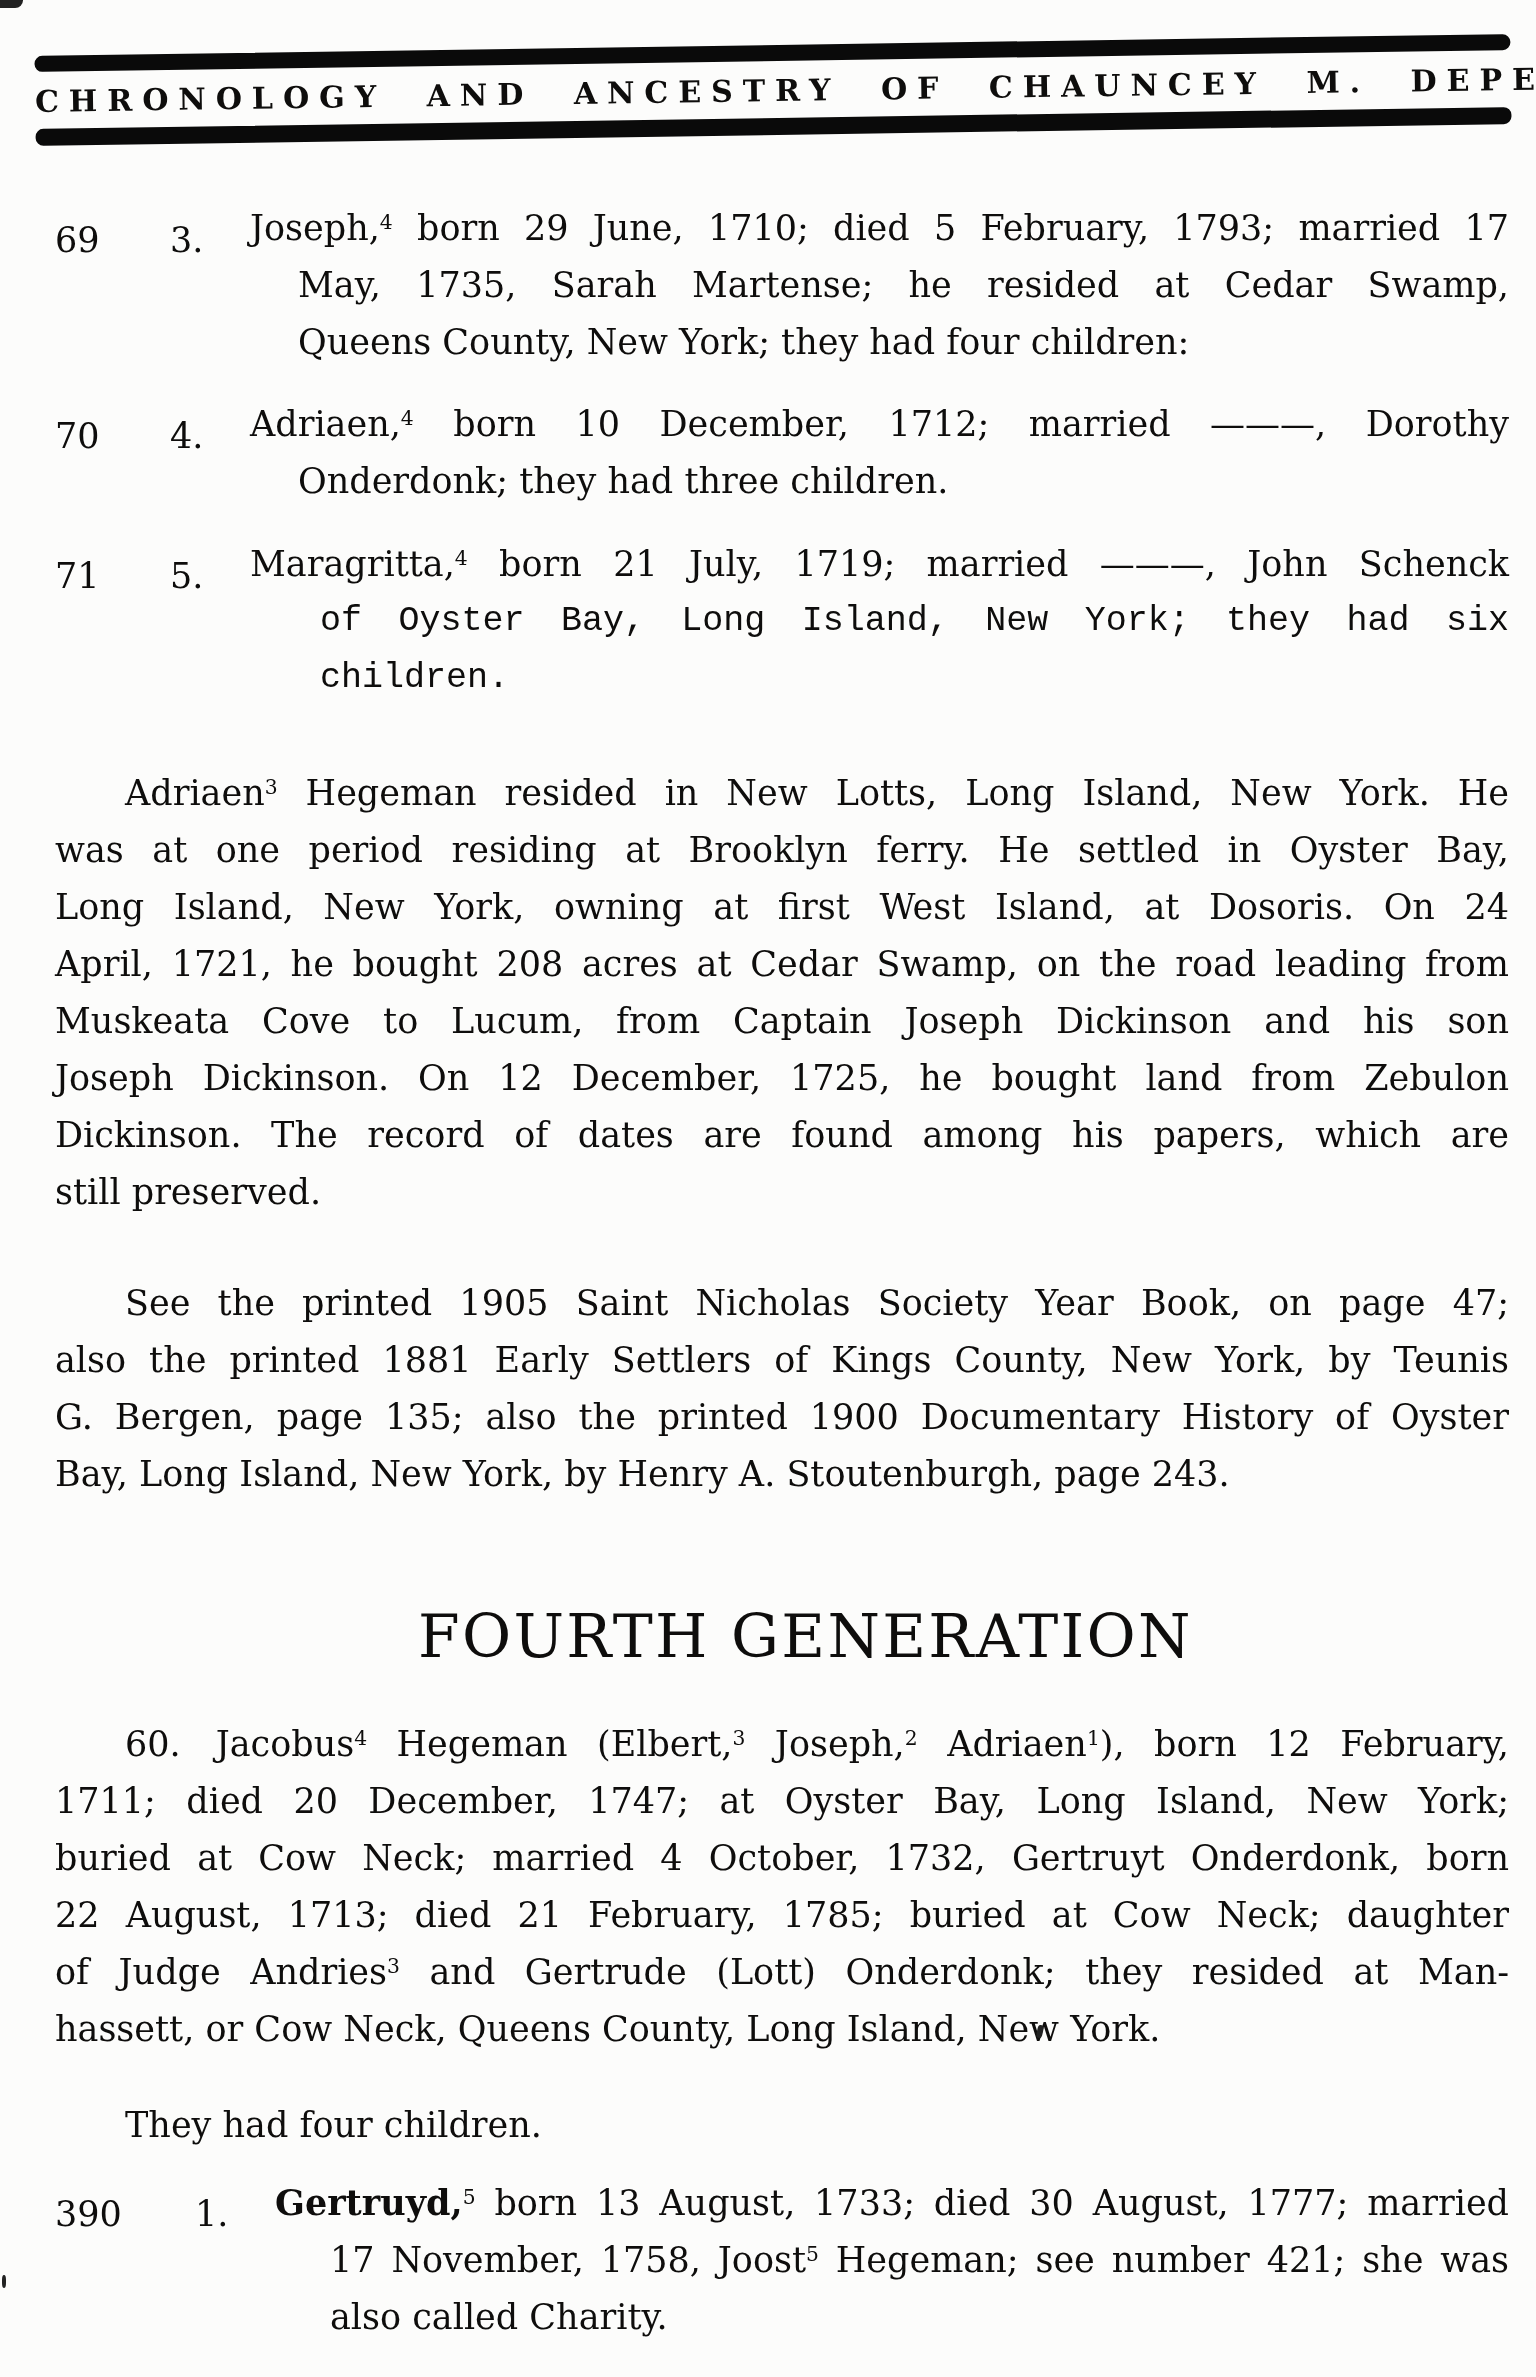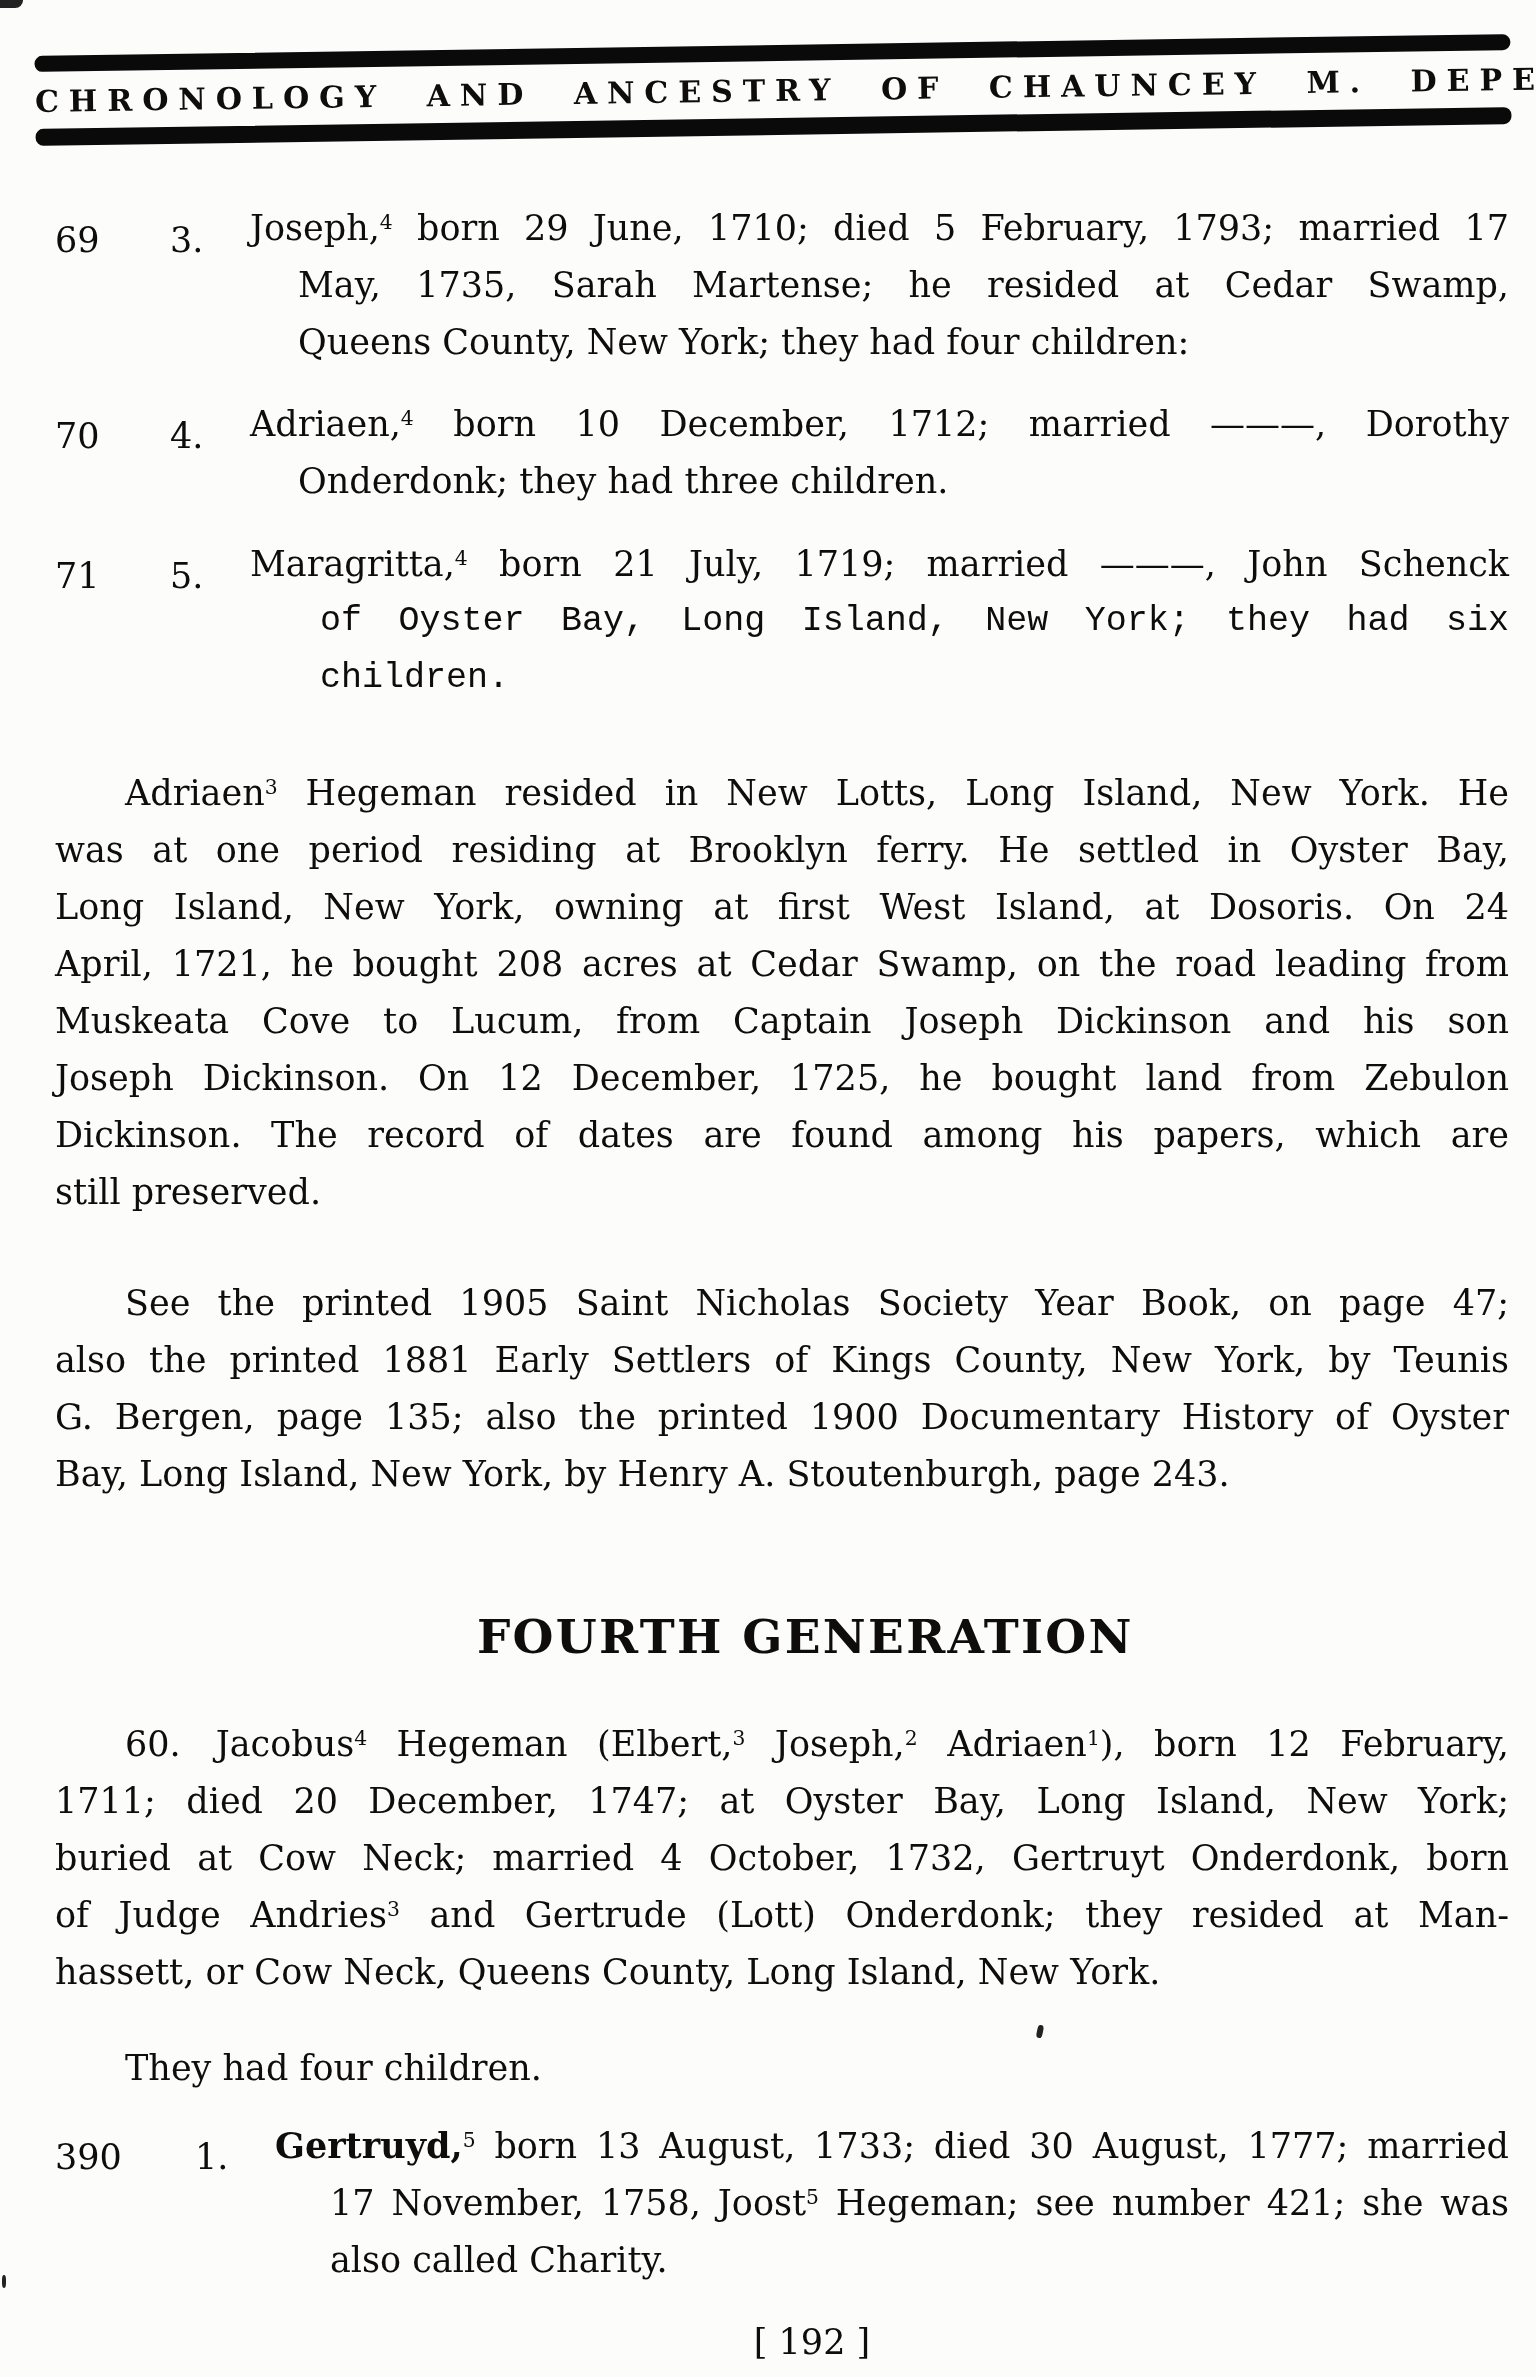--- a/index.html
+++ b/index.html
@@ -50,25 +50,24 @@
 
   .para { }
   .para .jline:first-child { text-indent:70px; }
   .para-adriaen { margin-top:58px; }
   .para-sources { margin-top:54px; }
   .para-60 { margin-top:51px; }
 
   .section-heading {
     margin-top:105px;
     text-align:center;
-    font-size:47px; letter-spacing:2.3px;
+    font-size:60px; letter-spacing:2.3px;
     line-height:57px;
     transform:translateX(23.4px);
     white-space:nowrap;
-    font-weight:bold;
   }
   .note { margin-top:39px; padding-left:70px; line-height:57px; }
   .footer {
     margin-top:25px;
     text-align:center; line-height:57px;
     transform:translateX(30px);
   }
   
   .speck { position:absolute; background:#222; border-radius:40%; }
   .speck-corner { left:0; top:0; width:23.4px; height:7.8px; border-radius:0 0 7.8px 0; }
@@ -133,20 +132,21 @@
         <div class="jline">G. Bergen, page 135; also the printed 1900 Documentary History of Oyster</div>
         <div class="jline lastline">Bay, Long Island, New York, by Henry A. Stoutenburgh, page 243.</div>
       </div>
 
     <div class="section-heading">FOURTH GENERATION</div>
 
     <div class="para para-60">
         <div class="jline">60. Jacobus<sup>4</sup> Hegeman (Elbert,<sup>3</sup> Joseph,<sup>2</sup> Adriaen<sup>1</sup>), born 12 February,</div>
         <div class="jline">1711; died 20 December, 1747; at Oyster Bay, Long Island, New York;</div>
         <div class="jline">buried at Cow Neck; married 4 October, 1732, Gertruyt Onderdonk, born</div>
+        <div class="jline">22 August, 1713; died 21 February, 1785; buried at Cow Neck; daughter</div>
         <div class="jline">of Judge Andries<sup>3</sup> and Gertrude (Lott) Onderdonk; they resided at Man-</div>
         <div class="jline lastline">hassett, or Cow Neck, Queens County, Long Island, New York.</div>
       </div>
 
     <div class="note jline lastline">They had four children.</div>
 
     <div class="entry entry-390">
       <span class="mnum">390</span>
       <span class="inum">1.</span>
       <div class="entry-lines">

